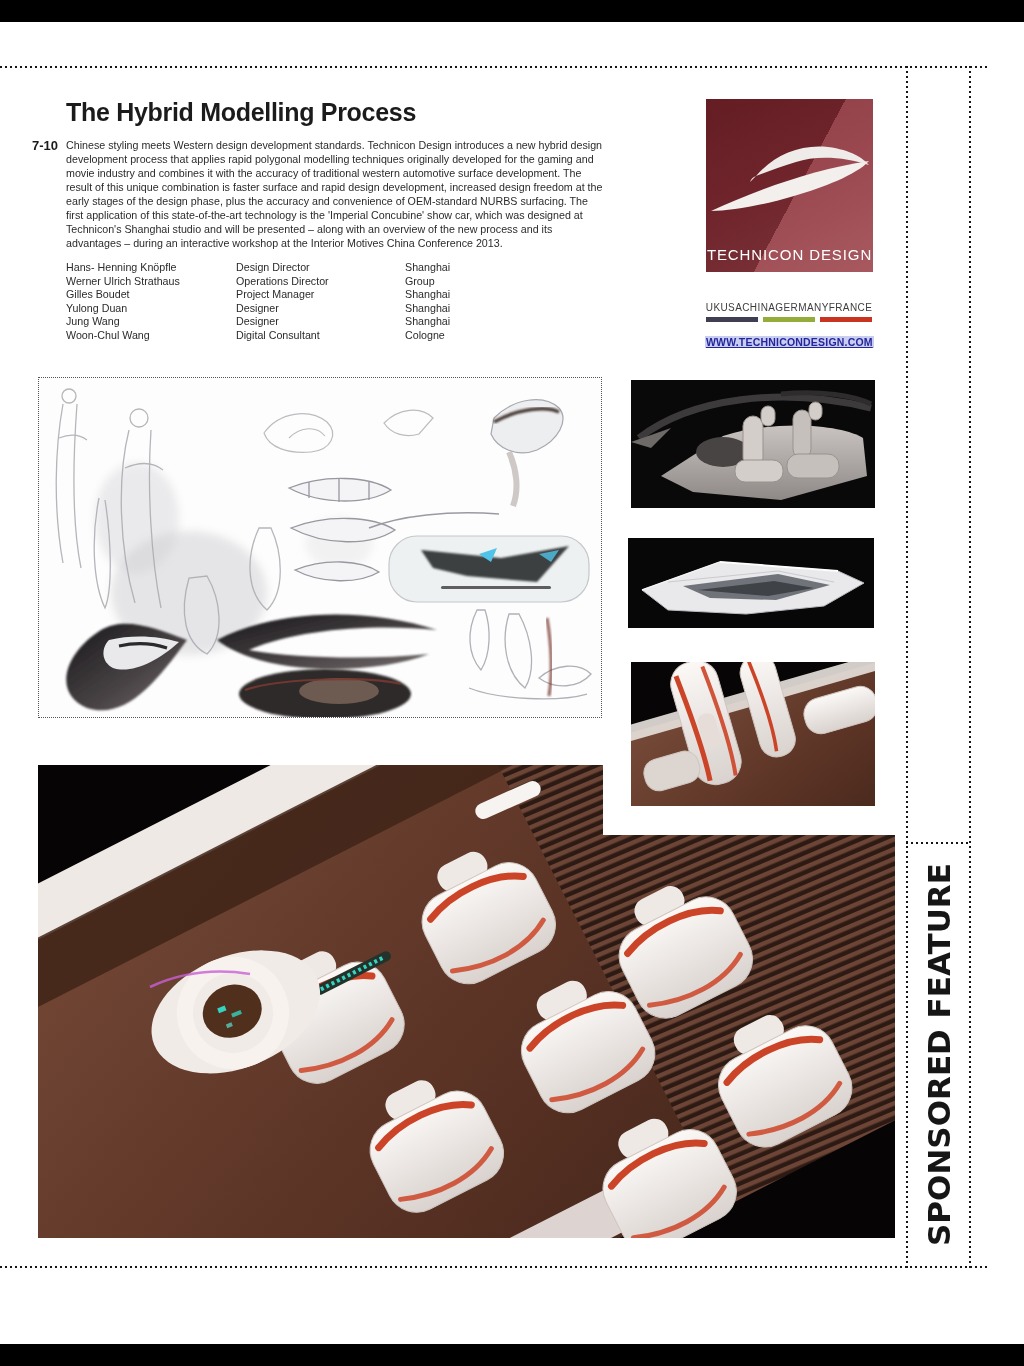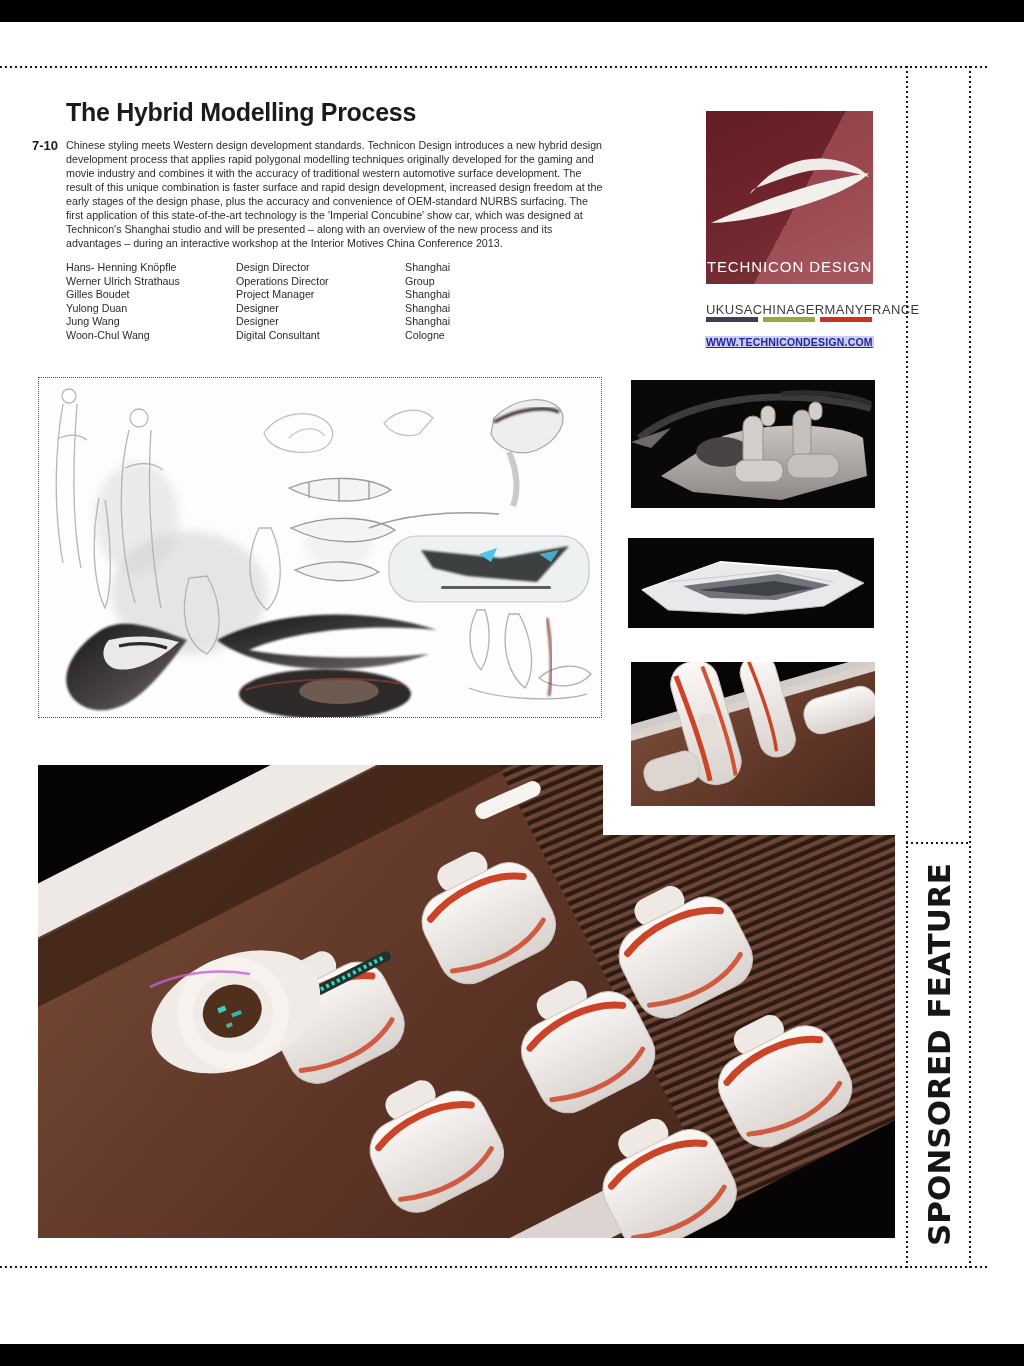--- a/index.html
+++ b/index.html
@@ -20,21 +20,21 @@
   .body-text{font-size:10.7px;line-height:14px;color:#2b2b2b;text-align:left;}
   .credits{display:grid;grid-template-columns:170px 169px 1fr;font-size:10.7px;line-height:13.6px;color:#2b2b2b;}
 
   
   .logo{
     background:linear-gradient(155deg,#7d242c 0%,#8c2e37 48%,#9c424a 100%);
     overflow:hidden;
   }
   .logo .sheen{position:absolute;inset:0;background:linear-gradient(118deg,rgba(0,0,0,.20) 0 54%,rgba(255,255,255,.12) 54% 100%);}
   .logo-word{position:absolute;left:0;right:0;bottom:9px;text-align:center;color:#fff;font-size:15px;letter-spacing:.9px;font-weight:400;}
-  .countries{display:flex;justify-content:flex-start;font-size:13px;color:#3d3d3d;letter-spacing:.4px;}
+  .countries{display:flex;justify-content:center;font-size:10px;color:#3d3d3d;letter-spacing:.4px;}
   .bars{display:flex;justify-content:space-between;}
   .bars div{width:52px;height:5px;}
   .weblink{font-size:10.5px;color:#23269b;background:#c9cdf0;text-decoration:underline;letter-spacing:.2px;padding:0 1px;cursor:pointer;font-weight:bold;}
 
   
   .sketch-panel{background:#fdfdfd;border:1px dotted #555;}
   .photo{background:#060606;overflow:hidden;}
   .whitepatch{background:#fff;}
 
   
@@ -78,21 +78,21 @@
       <span>Designer</span>
       <span>Shanghai</span>
     <span>Jung Wang</span>
       <span>Designer</span>
       <span>Shanghai</span>
     <span>Woon-Chul Wang</span>
       <span>Digital Consultant</span>
       <span>Cologne</span>
   </div>
 
-  <div class="abs logo" style="left:706px;top:111px;width:167px;height:173px;">
+  <div class="abs logo" style="left:706px;top:99px;width:167px;height:173px;">
     <div class="sheen"></div>
     <svg class="abs" style="left:0;top:0;" width="167" height="173" viewBox="0 0 167 173">
       <path d="M5,112 C48,92 108,70 163,62 C150,76 118,88 88,97 C58,106 25,112 5,112 Z" fill="#f2efec"></path>
       <path d="M50,77 C68,56 94,45 122,48 C145,51 157,59 163,66 C140,58 110,56 90,63 C74,68 60,73 50,77 L44,83 C45,80 47,78 50,77 Z" fill="#eeebe8"></path>
     </svg>
     <div class="logo-word">TECHNICON DESIGN</div>
   </div>
 
   <div class="abs countries" style="left:706px;top:302px;width:166px;">
     <span>UK</span>

